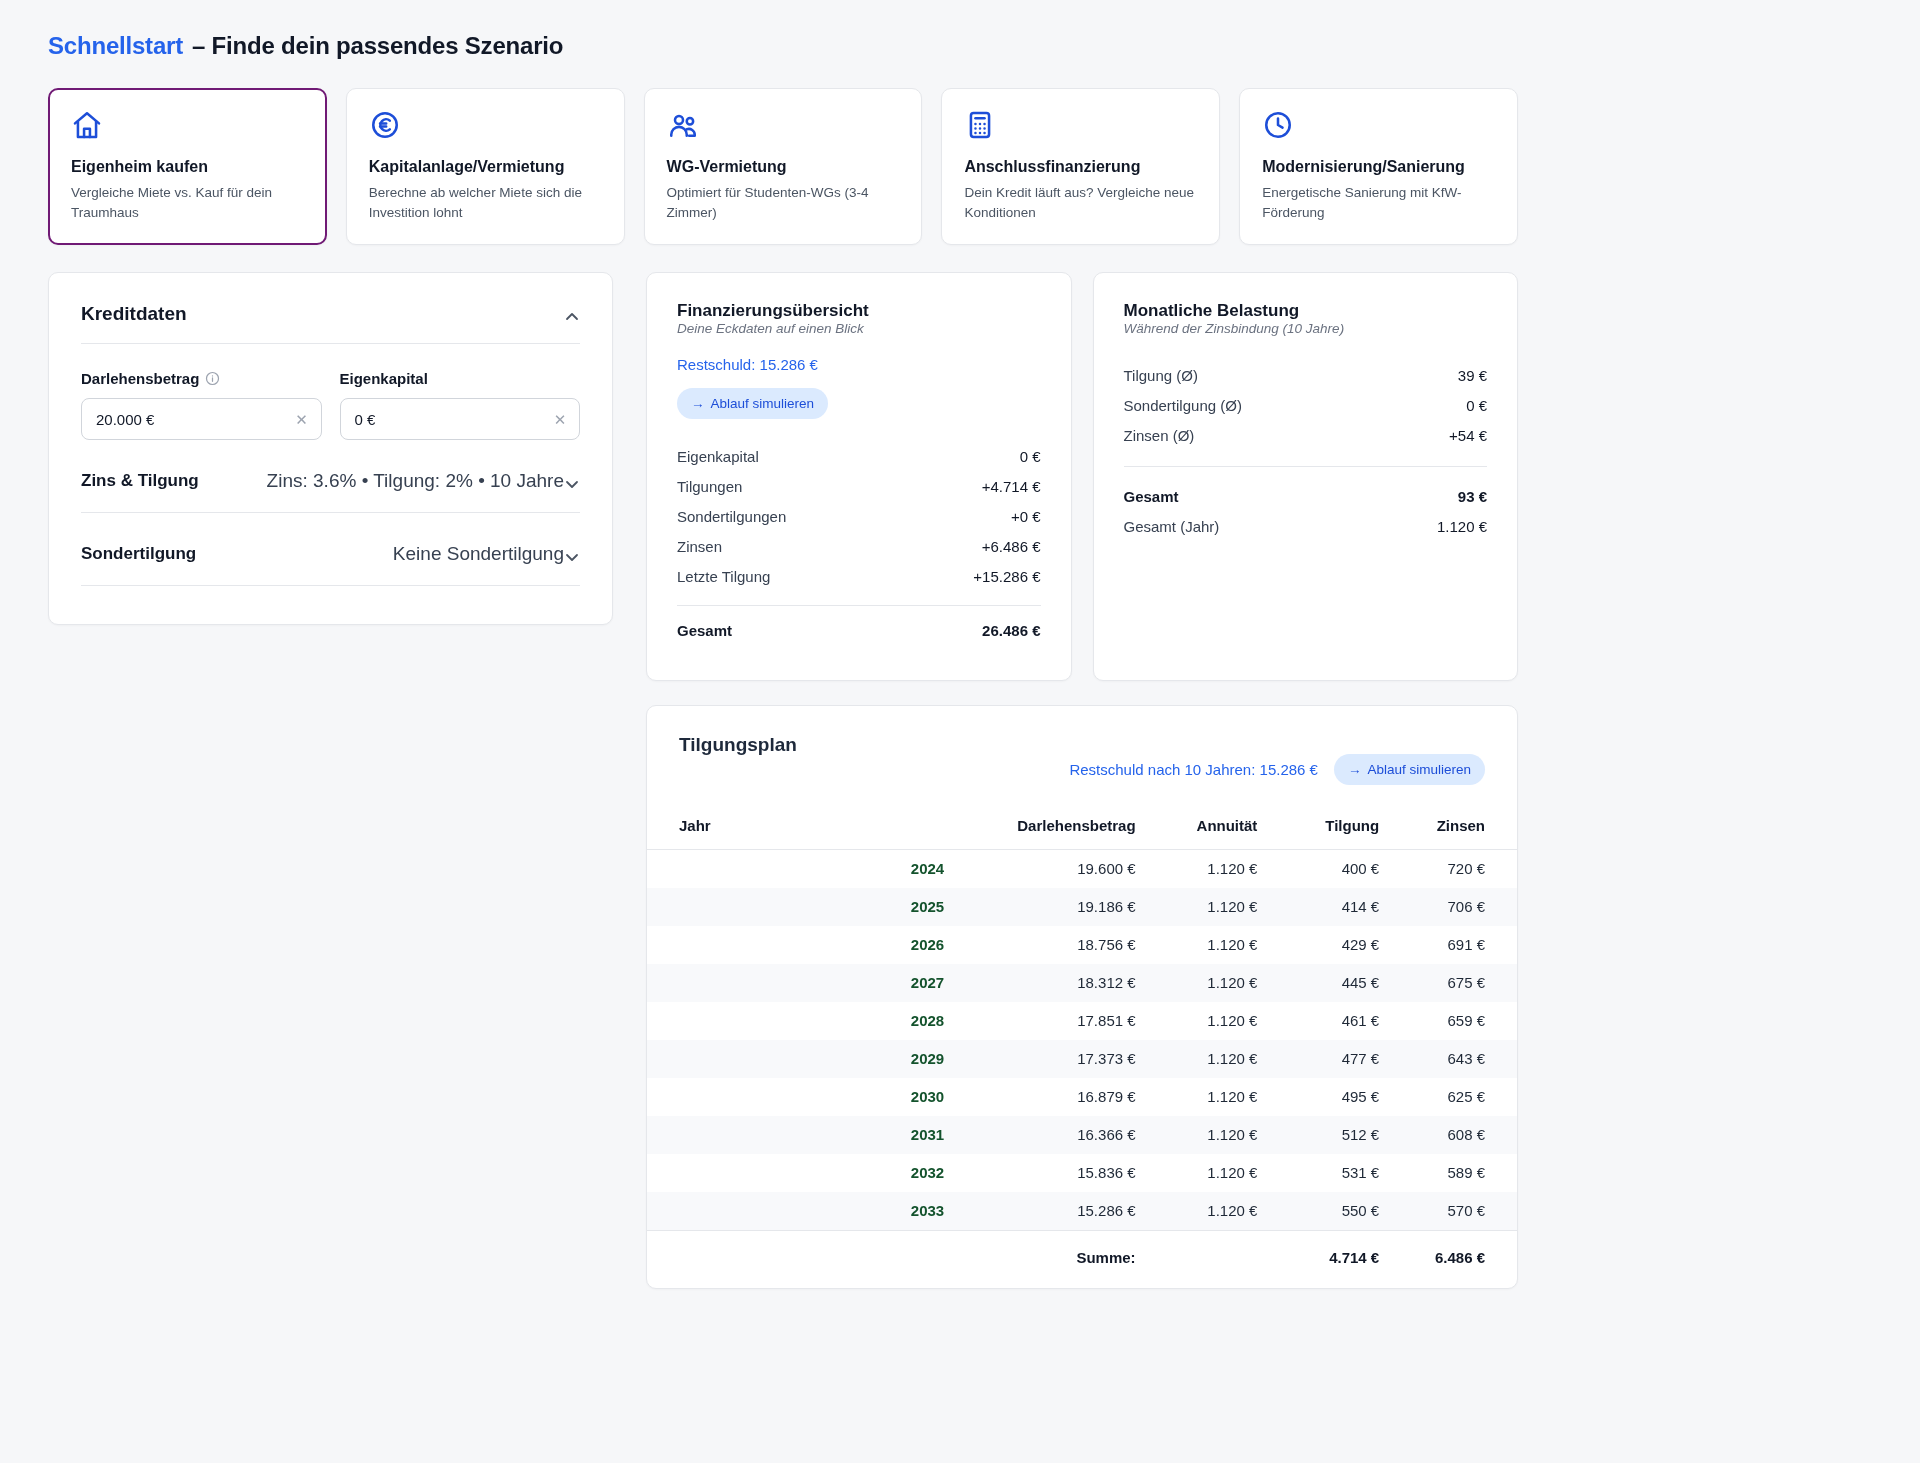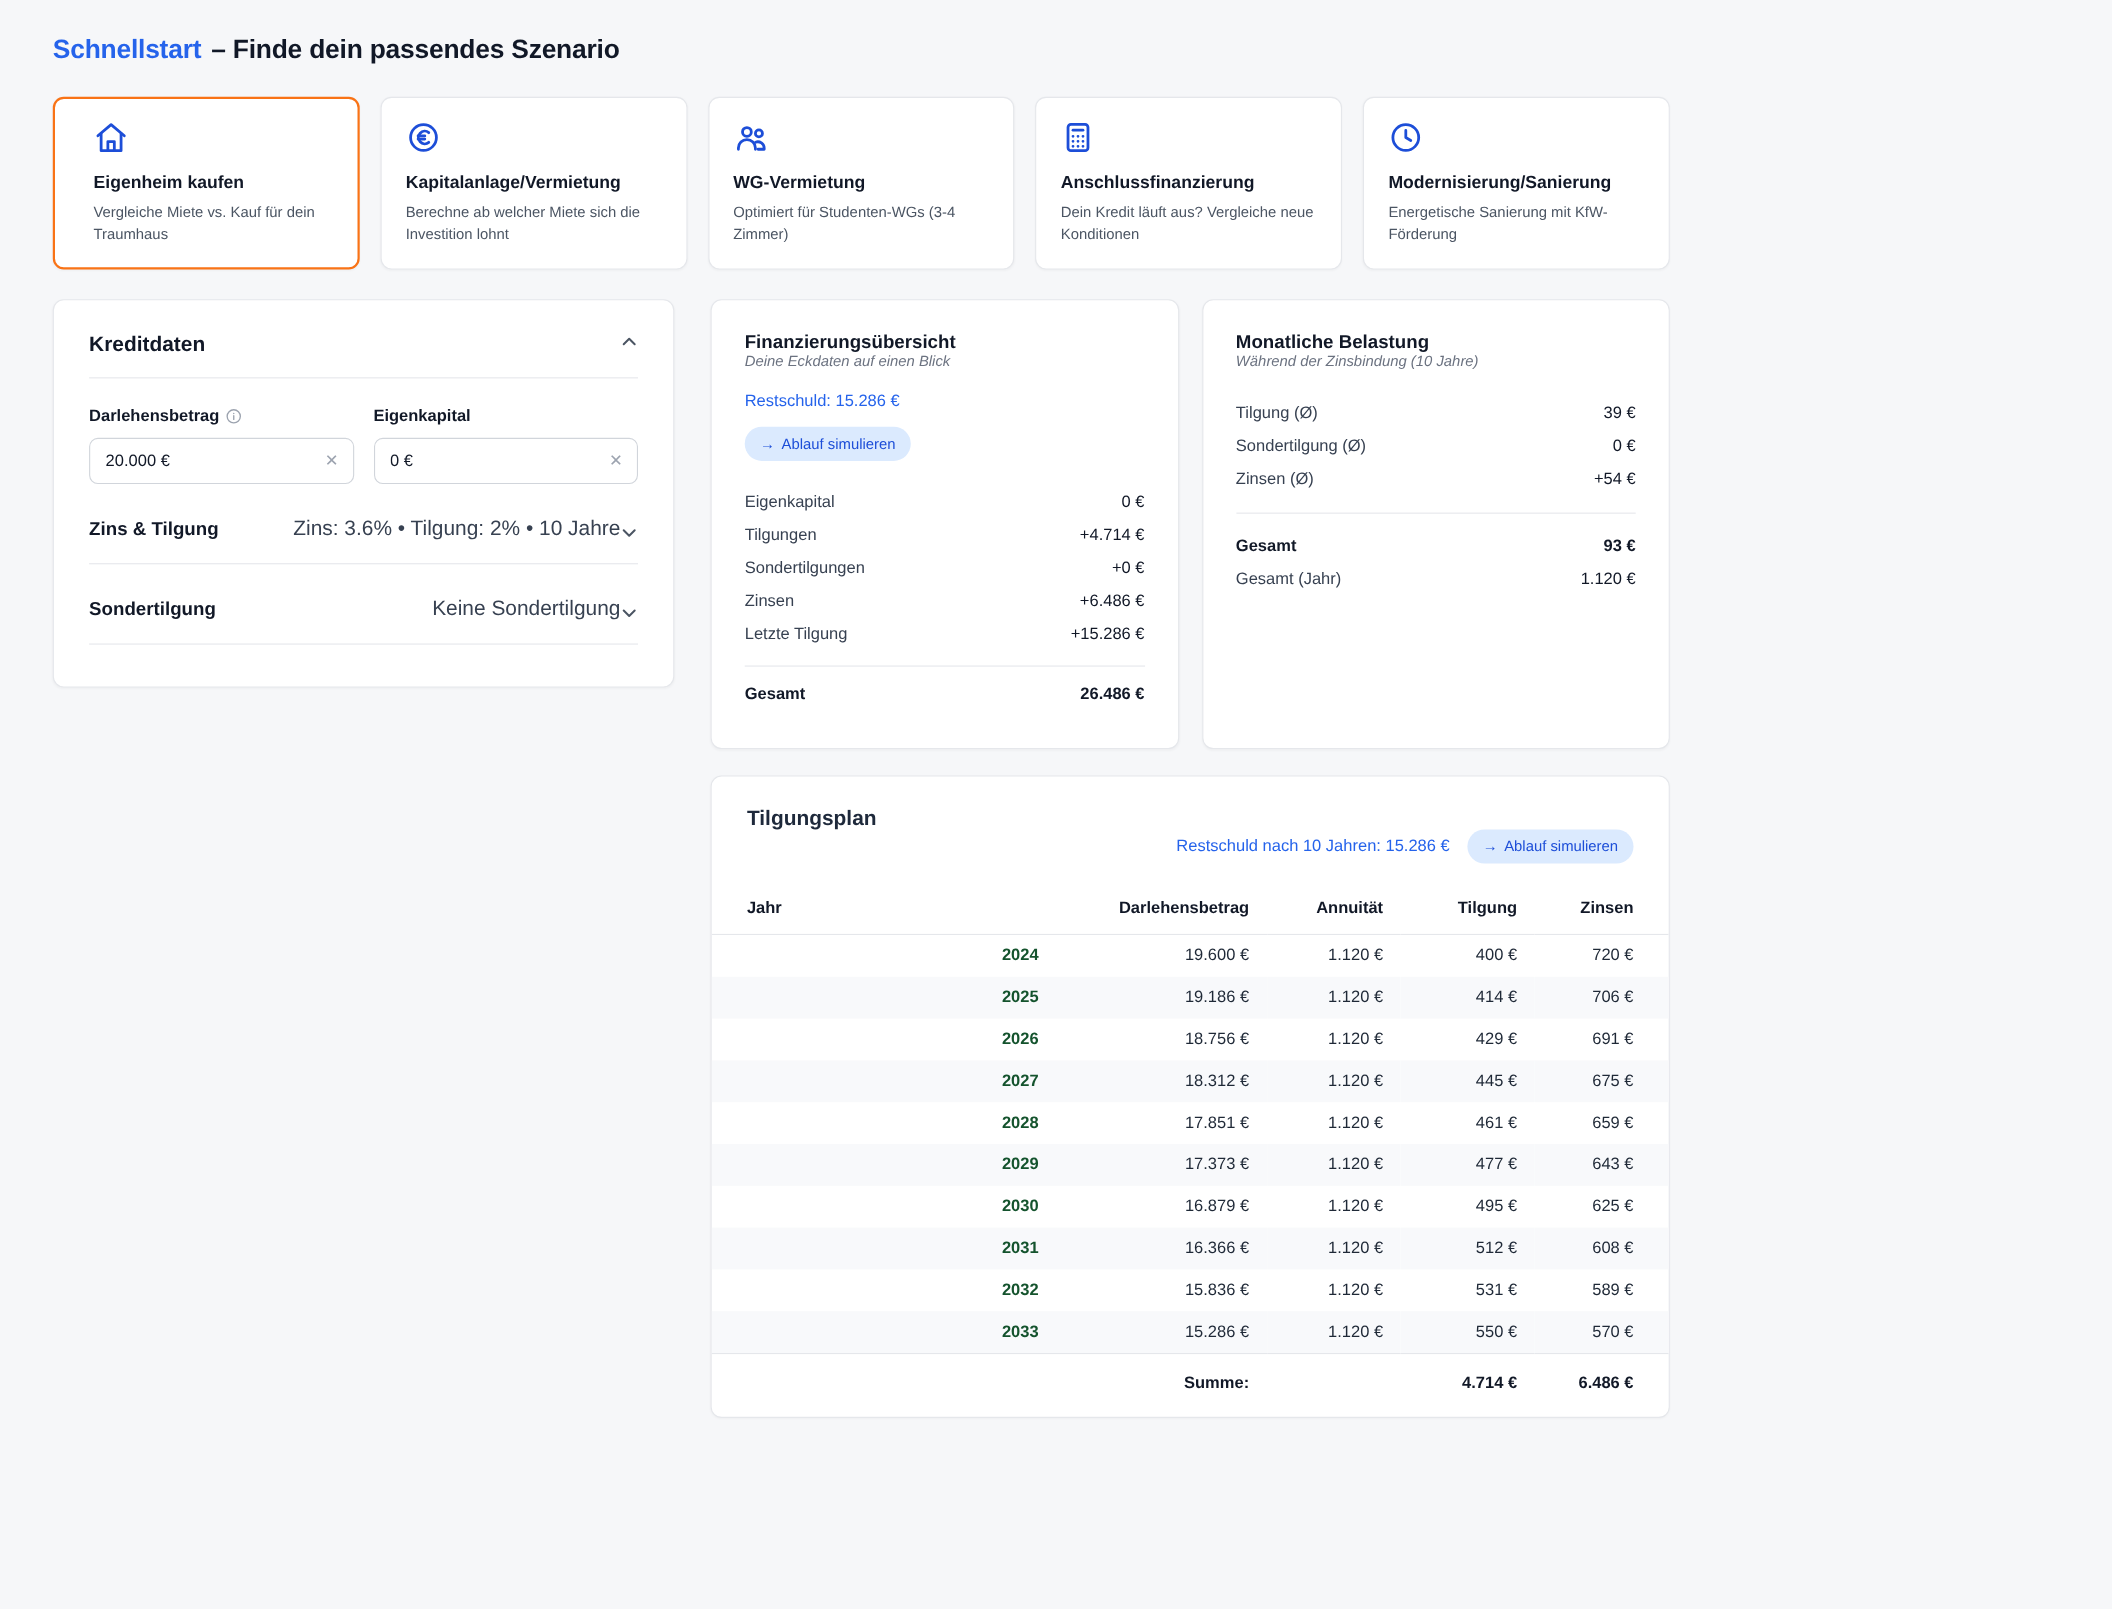--- a/index.html
+++ b/index.html
@@ -17,38 +17,38 @@
   .page-title .hl { color: #2563eb; cursor: pointer; text-decoration: none; }
   .page-title .rest { margin-left: 9px; }
 
   
   .scenario-row { display: grid; grid-template-columns: repeat(5, 1fr); gap: 19px; margin-top: 28px; }
   .scenario-card {
     background: #fff; border: 1px solid #e5e7eb; border-radius: 10px;
     padding: 20px 22px 22px; cursor: pointer;
     box-shadow: 0 1px 2px rgba(16,24,40,.03);
   }
-  .scenario-card.selected { border: 2px solid #f97316; padding: 19px 35px 21px; }
+  .scenario-card.selected { border: 2px solid #701a75; padding: 19px 21px 21px; }
   .s-icon svg { width: 32px; height: 32px; display: block; }
   .s-title { font-size: 16px; font-weight: 700; color: #111827; margin-top: 17px; }
   .s-desc { font-size: 13.5px; color: #4b5563; margin-top: 7px; line-height: 1.45; }
 
   
   .main { display: flex; gap: 33px; margin-top: 27px; align-items: flex-start; }
   .card {
     background: #fff; border: 1px solid #e5e7eb; border-radius: 10px;
     box-shadow: 0 1px 2px rgba(16,24,40,.03);
   }
   .right-col { flex: 1; display: flex; flex-direction: column; gap: 24px; min-width: 0; }
   .summary-row { display: flex; gap: 21px; align-items: stretch; }
 
   
   .kredit-card { width: 565px; padding: 30px 32px 38px; }
   .kredit-header {
-    display: flex; justify-content: space-between; align-items: flex-start;
+    display: flex; justify-content: space-between; align-items: flex-end;
     padding-bottom: 18px; border-bottom: 1px solid #e5e7eb; cursor: pointer;
   }
   .kredit-header h2 { font-size: 19px; font-weight: 700; color: #111827; }
   .chev svg { width: 16px; height: 16px; display: block; }
 
   .field-row { display: grid; grid-template-columns: 1fr 1fr; gap: 18px; margin-top: 26px; }
   .field-label {
     display: flex; align-items: center; gap: 6px;
     font-size: 15px; font-weight: 700; color: #111827; margin-bottom: 11px;
   }

